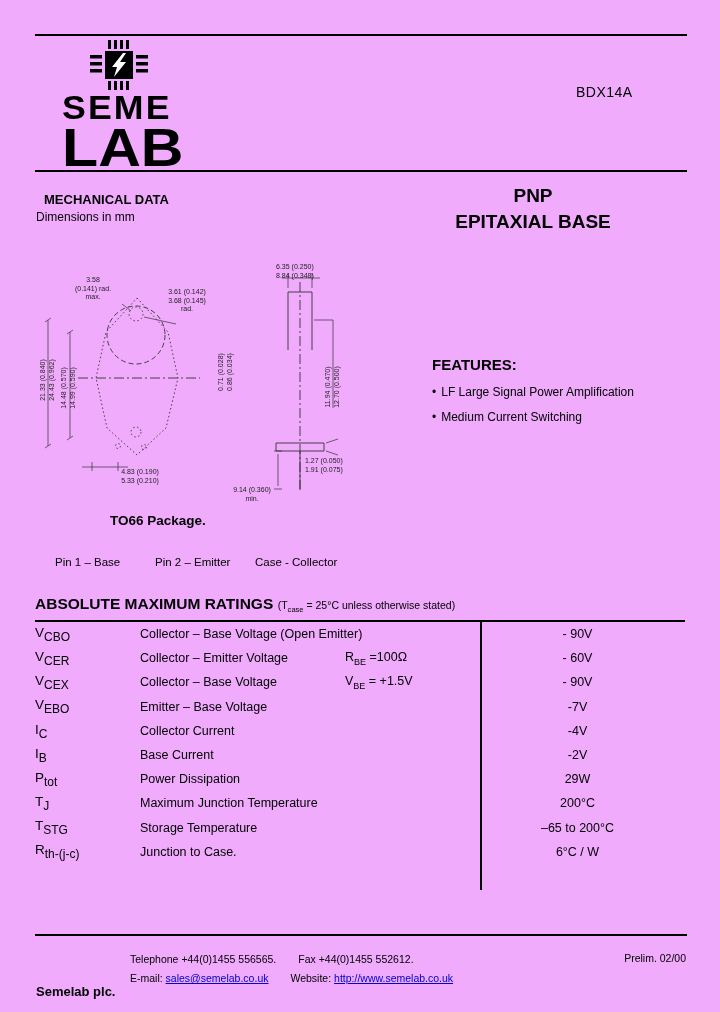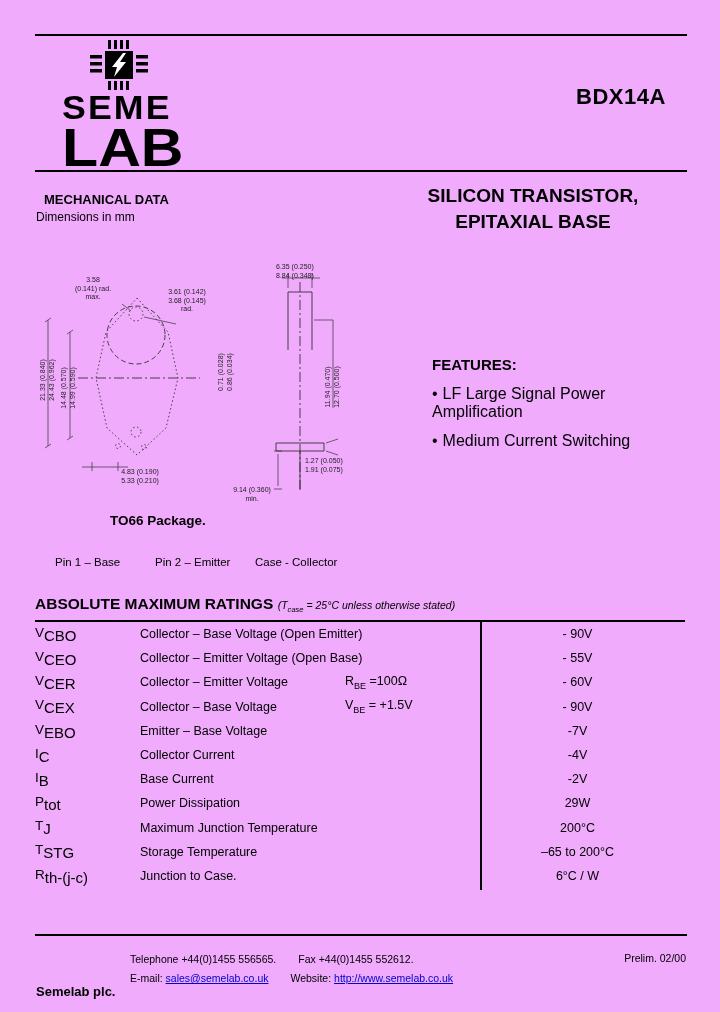--- a/index.html
+++ b/index.html
@@ -9,21 +9,21 @@
     font-family:"Liberation Sans","DejaVu Sans",sans-serif;
     overflow:hidden;
   }
   .rule{position:absolute;background:#000;height:2px;left:35px;right:33px;}
 
   
   .logo{position:absolute;left:62px;top:40px;width:160px;}
   .logo-icon{position:absolute;left:26px;top:0;}
   .logo-seme{position:absolute;left:0;top:50px;font-weight:bold;font-size:34px;letter-spacing:2px;transform:scale(1.05,.95);transform-origin:left top;}
   .logo-lab{position:absolute;left:0;top:76px;font-weight:bold;font-size:58px;letter-spacing:0;transform:scale(1.02,.92);transform-origin:left top;}
-  .part-number{position:absolute;left:576px;top:84px;font-weight:bold;font-size:22px;letter-spacing:.5px;}
+  .part-number{position:absolute;left:576px;top:84px;font-weight:normal;font-size:14px;letter-spacing:.5px;}
 
   .mech-title{position:absolute;left:44px;top:192px;font-weight:bold;font-size:13px;}
   .mech-sub{position:absolute;left:36px;top:210px;font-size:12px;}
 
   .pnp-title{position:absolute;left:378px;top:183px;width:310px;text-align:center;font-weight:bold;font-size:19px;line-height:26px;}
 
   
   .drawing{position:absolute;left:30px;top:258px;width:360px;height:255px;}
   .dim{position:absolute;font-size:7px;line-height:8.5px;white-space:pre-line;color:#222;text-align:center;}
   .dim.rot{width:70px;height:18px;transform:rotate(-90deg);}
@@ -36,34 +36,34 @@
   .thin{fill:none;stroke:#333;stroke-width:.7;}
 
   .to66{position:absolute;left:110px;top:513px;width:180px;text-align:left;font-weight:bold;font-size:13.5px;}
   .pins{position:absolute;left:0;top:556px;width:720px;font-size:11.5px;}
   .pin1{position:absolute;left:55px;}
   .pin2{position:absolute;left:155px;}
   .pin3{position:absolute;left:255px;}
 
   .features{position:absolute;left:432px;top:356px;width:260px;}
   .features-title{font-weight:bold;font-size:15px;margin-bottom:12px;}
-  .feat{font-size:16px;margin-bottom:11px;}
+  .feat{font-size:12px;margin-bottom:11px;}
   .feat .bullet{margin-right:5px;}
 
   .amr{position:absolute;left:35px;top:595px;}
   .amr-main{font-weight:bold;font-size:15.5px;}
-  .amr-cond{font-size:10.5px;font-style:italic;}
+  .amr-cond{font-size:10.5px;}
   .amr sub,.cond sub,.sym sub{font-size:72%;}
 
   .table{position:absolute;left:35px;top:620px;width:650px;border-top:2px solid #000;}
   .tdiv{position:absolute;left:445px;top:0;width:2px;height:268px;background:#000;}
   .tr{display:flex;height:24.2px;align-items:center;}
   .td{overflow:visible;white-space:nowrap;}
   .sym{width:105px;font-size:13.5px;}
-  .sym sub{font-size:15px;}
+  .sym sub{font-size:12px;}
   .desc{width:205px;font-size:12.5px;}
   .cond{width:130px;font-size:12.5px;}
   .val{width:205px;text-align:center;font-size:12.5px;}
 
   .footer-company{position:absolute;left:36px;top:984px;font-weight:bold;font-size:13px;}
   .footer-contact{position:absolute;left:130px;top:950px;font-size:10.5px;line-height:19px;}
   .footer-contact .gap{display:inline-block;width:22px;}
   .footer-rev{position:absolute;right:34px;top:952px;font-size:10.5px;}
   a.link{color:var(--link,#0000cc);text-decoration:underline;cursor:pointer;}
 </style>
@@ -105,21 +105,21 @@
   </div>
 
   <div class="part-number">BDX14A</div>
 
   <div class="rule" style="top:170px;"></div>
 
   <div class="mech-title">MECHANICAL DATA</div>
   <div class="mech-sub">Dimensions in mm</div>
 
   <div class="pnp-title">
-    <div>SILICON TRANSISTOR,</div>
+    <div>PNP</div>
     <div>EPITAXIAL BASE</div>
   </div>
 
   <div class="drawing">
     <svg class="draw" width="360" height="255" viewBox="0 0 360 255">
 
       <polygon class="dot" points="107,40 138,74 148,120 136,170 107,197 77,170 66,120 76,74"></polygon>
 
       <circle class="dot" cx="106" cy="56" r="7"></circle>
       <circle class="dash" cx="106" cy="77" r="29"></circle>
@@ -212,26 +212,20 @@
   <div class="table">
     <div class="tdiv"></div>
 
     <div class="tr">
       <div class="td sym"><span>V</span><sub>CBO</sub></div>
       <div class="td desc">Collector – Base Voltage (Open Emitter)</div>
       <div class="td cond"><span></span><sub></sub><span></span></div>
       <div class="td val">- 90V</div>
     </div>
 
-    <div class="tr">
-      <div class="td sym"><span>V</span><sub>CEO</sub></div>
-      <div class="td desc">Collector – Emitter Voltage (Open Base)</div>
-      <div class="td cond"><span></span><sub></sub><span></span></div>
-      <div class="td val">- 55V</div>
-    </div>
 
     <div class="tr">
       <div class="td sym"><span>V</span><sub>CER</sub></div>
       <div class="td desc">Collector – Emitter Voltage</div>
       <div class="td cond"><span>R</span><sub>BE</sub><span> =100Ω</span></div>
       <div class="td val">- 60V</div>
     </div>
 
     <div class="tr">
       <div class="td sym"><span>V</span><sub>CEX</sub></div>

